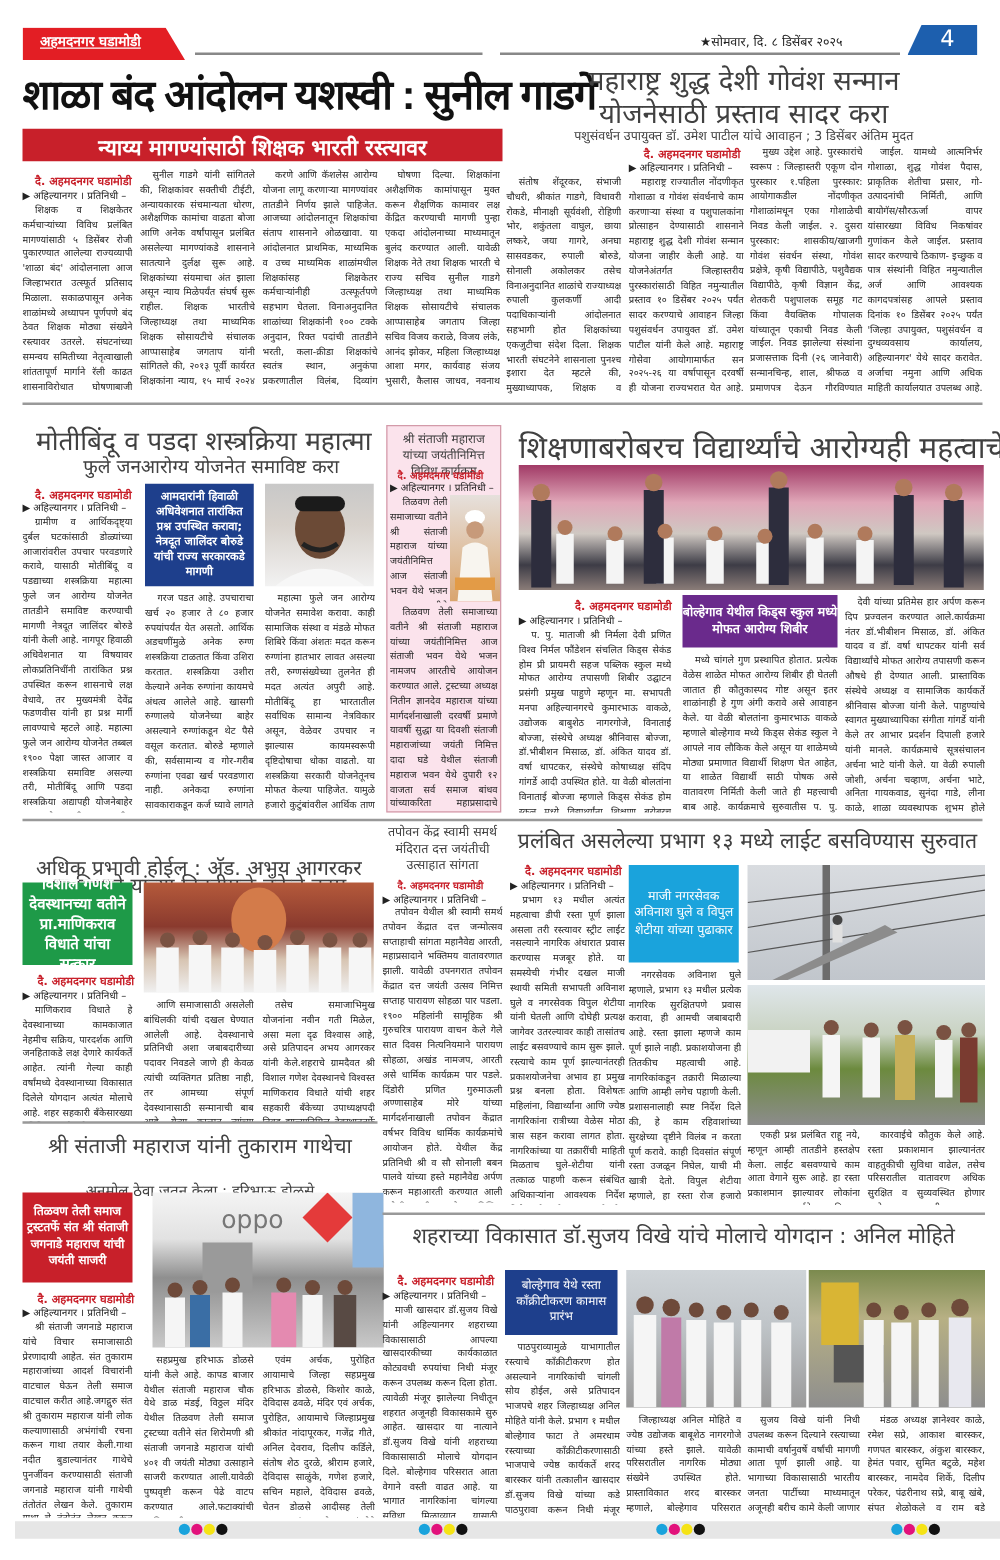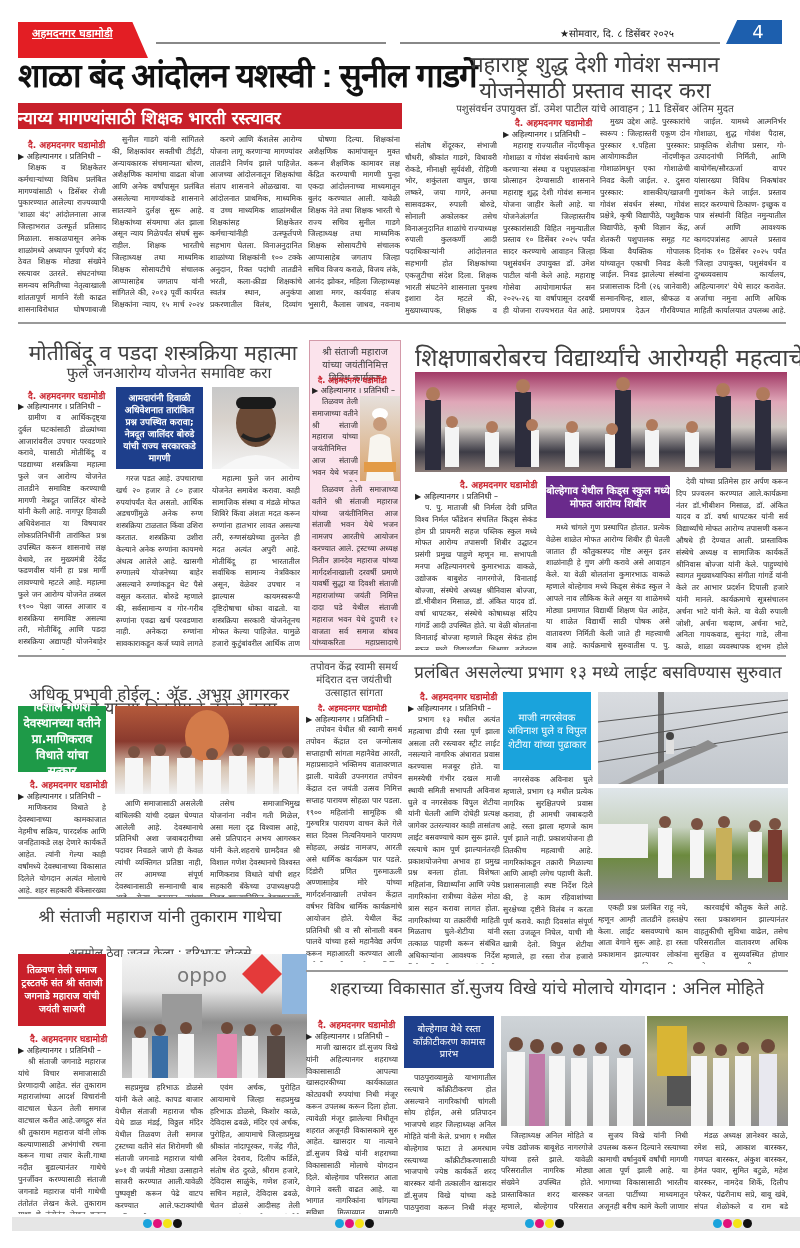--- a/index.html
+++ b/index.html
@@ -1,24 +1,24 @@
 <!DOCTYPE html>
 <html><head>
 <meta charset="utf-8">
 <style>
 *{box-sizing:border-box;margin:0;padding:0}
 body{width:800px;height:1248px;background:#fff;font-family:"DejaVu Sans","Liberation Sans",sans-serif;color:#1a1a1a;position:relative;overflow:hidden}
 .abs{position:absolute}
-.masthead-tag{left:18px;top:22px;width:130px;height:36px;background:#e31e24;clip-path:polygon(0 0,88% 0,100% 100%,0 100%);color:#fff;font-size:11px;font-weight:bold;padding:3px 0 0 14px;text-decoration:underline}
+.masthead-tag{left:18px;top:22px;width:130px;height:26px;background:#e31e24;clip-path:polygon(0 0,88% 0,100% 100%,0 100%);color:#fff;font-size:11px;font-weight:bold;padding:3px 0 0 14px;text-decoration:underline}
 .rule-top{left:156px;top:42px;width:230px;height:2px;background:#888}
 .rule-top2{left:400px;top:42px;width:320px;height:2px;background:#888}
 .date-line{left:560px;top:26px;font-size:10px;color:#222}
 .page-num{left:726px;top:20px;width:56px;height:24px;background:#1d5fae;clip-path:polygon(20% 0,100% 0,100% 100%,0 100%);color:#fff;font-size:18px;text-align:center;padding-top:1px;padding-left:8px}
 .h-main{font-family:"Liberation Sans",sans-serif;font-weight:bold;font-size:32px;letter-spacing:-1px;color:#111;white-space:nowrap}
-.banner-red{background:#c8202a;color:#fff;font-weight:bold;font-size:17px;text-align:left}
+.banner-red{background:#c8202a;color:#fff;font-weight:bold;font-size:17px;text-align:center}
 .byline{color:#c8202a;font-size:9px;font-weight:bold}
 .dateline{font-size:8px;color:#222}
 .col{font-size:7.6px;line-height:11.8px;color:#2a2a2a;text-align:justify;overflow:hidden}
 .col p{text-indent:10px}
 .hr{height:2px;background:#999}
 .h2{font-weight:normal;color:#404040;text-align:center;white-space:nowrap}
 .box{color:#fff;font-weight:bold;text-align:center;display:flex;align-items:center;justify-content:center;line-height:1.35}
 .photo{overflow:hidden}
 .footer-bar{left:12px;top:1217px;width:788px;height:14px;background:#e6e6e6}
 .reg{position:absolute;top:1219px;display:flex;gap:1px}
@@ -49,21 +49,21 @@
   </div>
 <div class="abs col" style="left:308px;top:134px;width:92px;height:178px">
     <p>घोषणा दिल्या. शिक्षकांना अशैक्षणिक कामांपासून मुक्त करून शैक्षणिक कामावर लक्ष केंद्रित करण्याची मागणी पुन्हा एकदा आंदोलनाच्या माध्यमातून बुलंद करण्यात आली. यावेळी शिक्षक नेते तथा शिक्षक भारती चे राज्य सचिव सुनील गाडगे जिल्हाध्यक्ष तथा माध्यमिक शिक्षक सोसायटीचे संचालक आप्पासाहेब जगताप जिल्हा सचिव विजय कराळे, विजय लंके, आनंद झोकर, महिला जिल्हाध्यक्ष आशा मगर, कार्यवाह संजय भुसारी, कैलास जाधव, नवनाथ घोरपडे, रामराव काळे, संभाजी पवार, हनुमंत रायकर, सिकंदर शेख, संतोष देशमुख, किसन सोनवणे,</p>
   </div>
 <div class="abs col" style="left:405px;top:140px;width:92px;height:175px">
     <p>संतोष शेंदूरकर, संभाजी चौधरी, श्रीकांत गाडगे, विधावरी रोकडे, मीनाक्षी सूर्यवंशी, रोहिणी भोर, शकुंतला वाघुल, छाया लष्करे, जया गागरे, अनघा सासवडकर, रुपाली बोरुडे, सोनाली अकोलकर तसेच विनाअनुदानित शाळांचे राज्याध्यक्ष रुपाली कुलकर्णी आदी पदाधिकाऱ्यांनी आंदोलनात सहभागी होत शिक्षकांच्या एकजुटीचा संदेश दिला. शिक्षक भारती संघटनेने शासनाला पुनश्च इशारा देत म्हटले की, मुख्याध्यापक, शिक्षक व शिक्षकेतर कर्मचाऱ्यांच्या मागण्या न्याय्य असून त्यावर तातडीने सकारात्मक निर्णय झाला नाही तर आंदोलन आणखी तीव्र करण्यात येईल.</p>
   </div>
 
 <div class="abs h2" style="left:405px;top:48px;width:380px;font-size:22px">महाराष्ट्र शुद्ध देशी गोवंश सन्मान</div>
 <div class="abs h2" style="left:405px;top:74px;width:380px;font-size:22px">योजनेसाठी प्रस्ताव सादर करा</div>
-<div class="abs h2" style="left:405px;top:101px;width:380px;font-size:10px">पशुसंवर्धन उपायुक्त डॉ. उमेश पाटील यांचे आवाहन ; 11 डिसेंबर अंतिम मुदत</div>
+<div class="abs h2" style="left:405px;top:101px;width:380px;font-size:10px">पशुसंवर्धन उपायुक्त डॉ. उमेश पाटील यांचे आवाहन ; 3 डिसेंबर अंतिम मुदत</div>
 <div class="abs byline" style="left:515px;top:116px">दै. अहमदनगर घडामोडी</div>
 <div class="abs dateline" style="left:503px;top:128px">▶ अहिल्यानगर । प्रतिनिधी –</div>
 <div class="abs col" style="left:503px;top:140px;width:92px;height:175px">
     <p>महाराष्ट्र राज्यातील नोंदणीकृत गोशाळा व गोवंश संवर्धनाचे काम करणाऱ्या संस्था व पशुपालकांना प्रोत्साहन देण्यासाठी शासनाने महाराष्ट्र शुद्ध देशी गोवंश सन्मान योजना जाहीर केली आहे. या योजनेअंतर्गत जिल्हास्तरीय पुरस्कारांसाठी विहित नमुन्यातील प्रस्ताव १० डिसेंबर २०२५ पर्यंत सादर करण्याचे आवाहन जिल्हा पशुसंवर्धन उपायुक्त डॉ. उमेश पाटील यांनी केले आहे. महाराष्ट्र गोसेवा आयोगामार्फत सन २०२५-२६ या वर्षापासून दरवर्षी ही योजना राज्यभरात येत आहे. राज्यात शुद्ध देशी गोवंशाचे संवर्धन, संरक्षण आणि कल्याण करणाऱ्या संस्था व व्यक्तींच्या कार्यांचा गौरव करणे हा या योजनेचा</p>
   </div>
 <div class="abs col" style="left:600px;top:116px;width:90px;height:199px">
     <p>मुख्य उद्देश आहे. पुरस्कारांचे स्वरूप : जिल्हास्तरी एकूण दोन पुरस्कार १.पहिला पुरस्कार: आयोगाकडील नोंदणीकृत गोशाळांमधून एका गोशाळेची निवड केली जाईल. २. दुसरा पुरस्कार: शासकीय/खाजगी गोवंश संवर्धन संस्था, गोवंश प्रक्षेत्रे, कृषी विद्यापीठे, पशुवैद्यक विद्यापीठे, कृषी विज्ञान केंद्र, शेतकरी पशुपालक समूह गट किंवा वैयक्तिक गोपालक यांच्यातून एकाची निवड केली जाईल. निवड झालेल्या संस्थांना प्रजासत्ताक दिनी (२६ जानेवारी) सन्मानचिन्ह, शाल, श्रीफळ व प्रमाणपत्र देऊन गौरविण्यात येईल. निवडीचे निकष : पुरस्कार निवडीसाठी संस्थेचे किंवा व्यक्तीचे मागील पाच वर्षांतील कार्य पाहिले</p>
   </div>
 <div class="abs col" style="left:694px;top:116px;width:92px;height:199px">
     <p>जाईल. यामध्ये आत्मनिर्भर गोशाळा, शुद्ध गोवंश पैदास, प्राकृतिक शेतीचा प्रसार, गो-उत्पादनांची निर्मिती, आणि बायोगॅस/सौरऊर्जा वापर यांसारख्या विविध निकषांवर गुणांकन केले जाईल. प्रस्ताव सादर करण्याचे ठिकाण- इच्छुक व पात्र संस्थांनी विहित नमुन्यातील अर्ज आणि आवश्यक कागदपत्रांसह आपले प्रस्ताव दिनांक १० डिसेंबर २०२५ पर्यंत 'जिल्हा उपायुक्त, पशुसंवर्धन व दुग्धव्यवसाय कार्यालय, अहिल्यानगर' येथे सादर करावेत. अर्जाचा नमुना आणि अधिक माहिती कार्यालयात उपलब्ध आहे. विहित मुदतीनंतर आलेले प्रस्ताव स्वीकारले जाणार नाहीत. जिल्ह्यातील जास्तीत जास्त पात्र संस्था व गोपालकांनी या योजनेत सहभाग नोंदवावा, असे आवाहन डॉ. उमेश पाटील यांनी केले आहे.</p>

